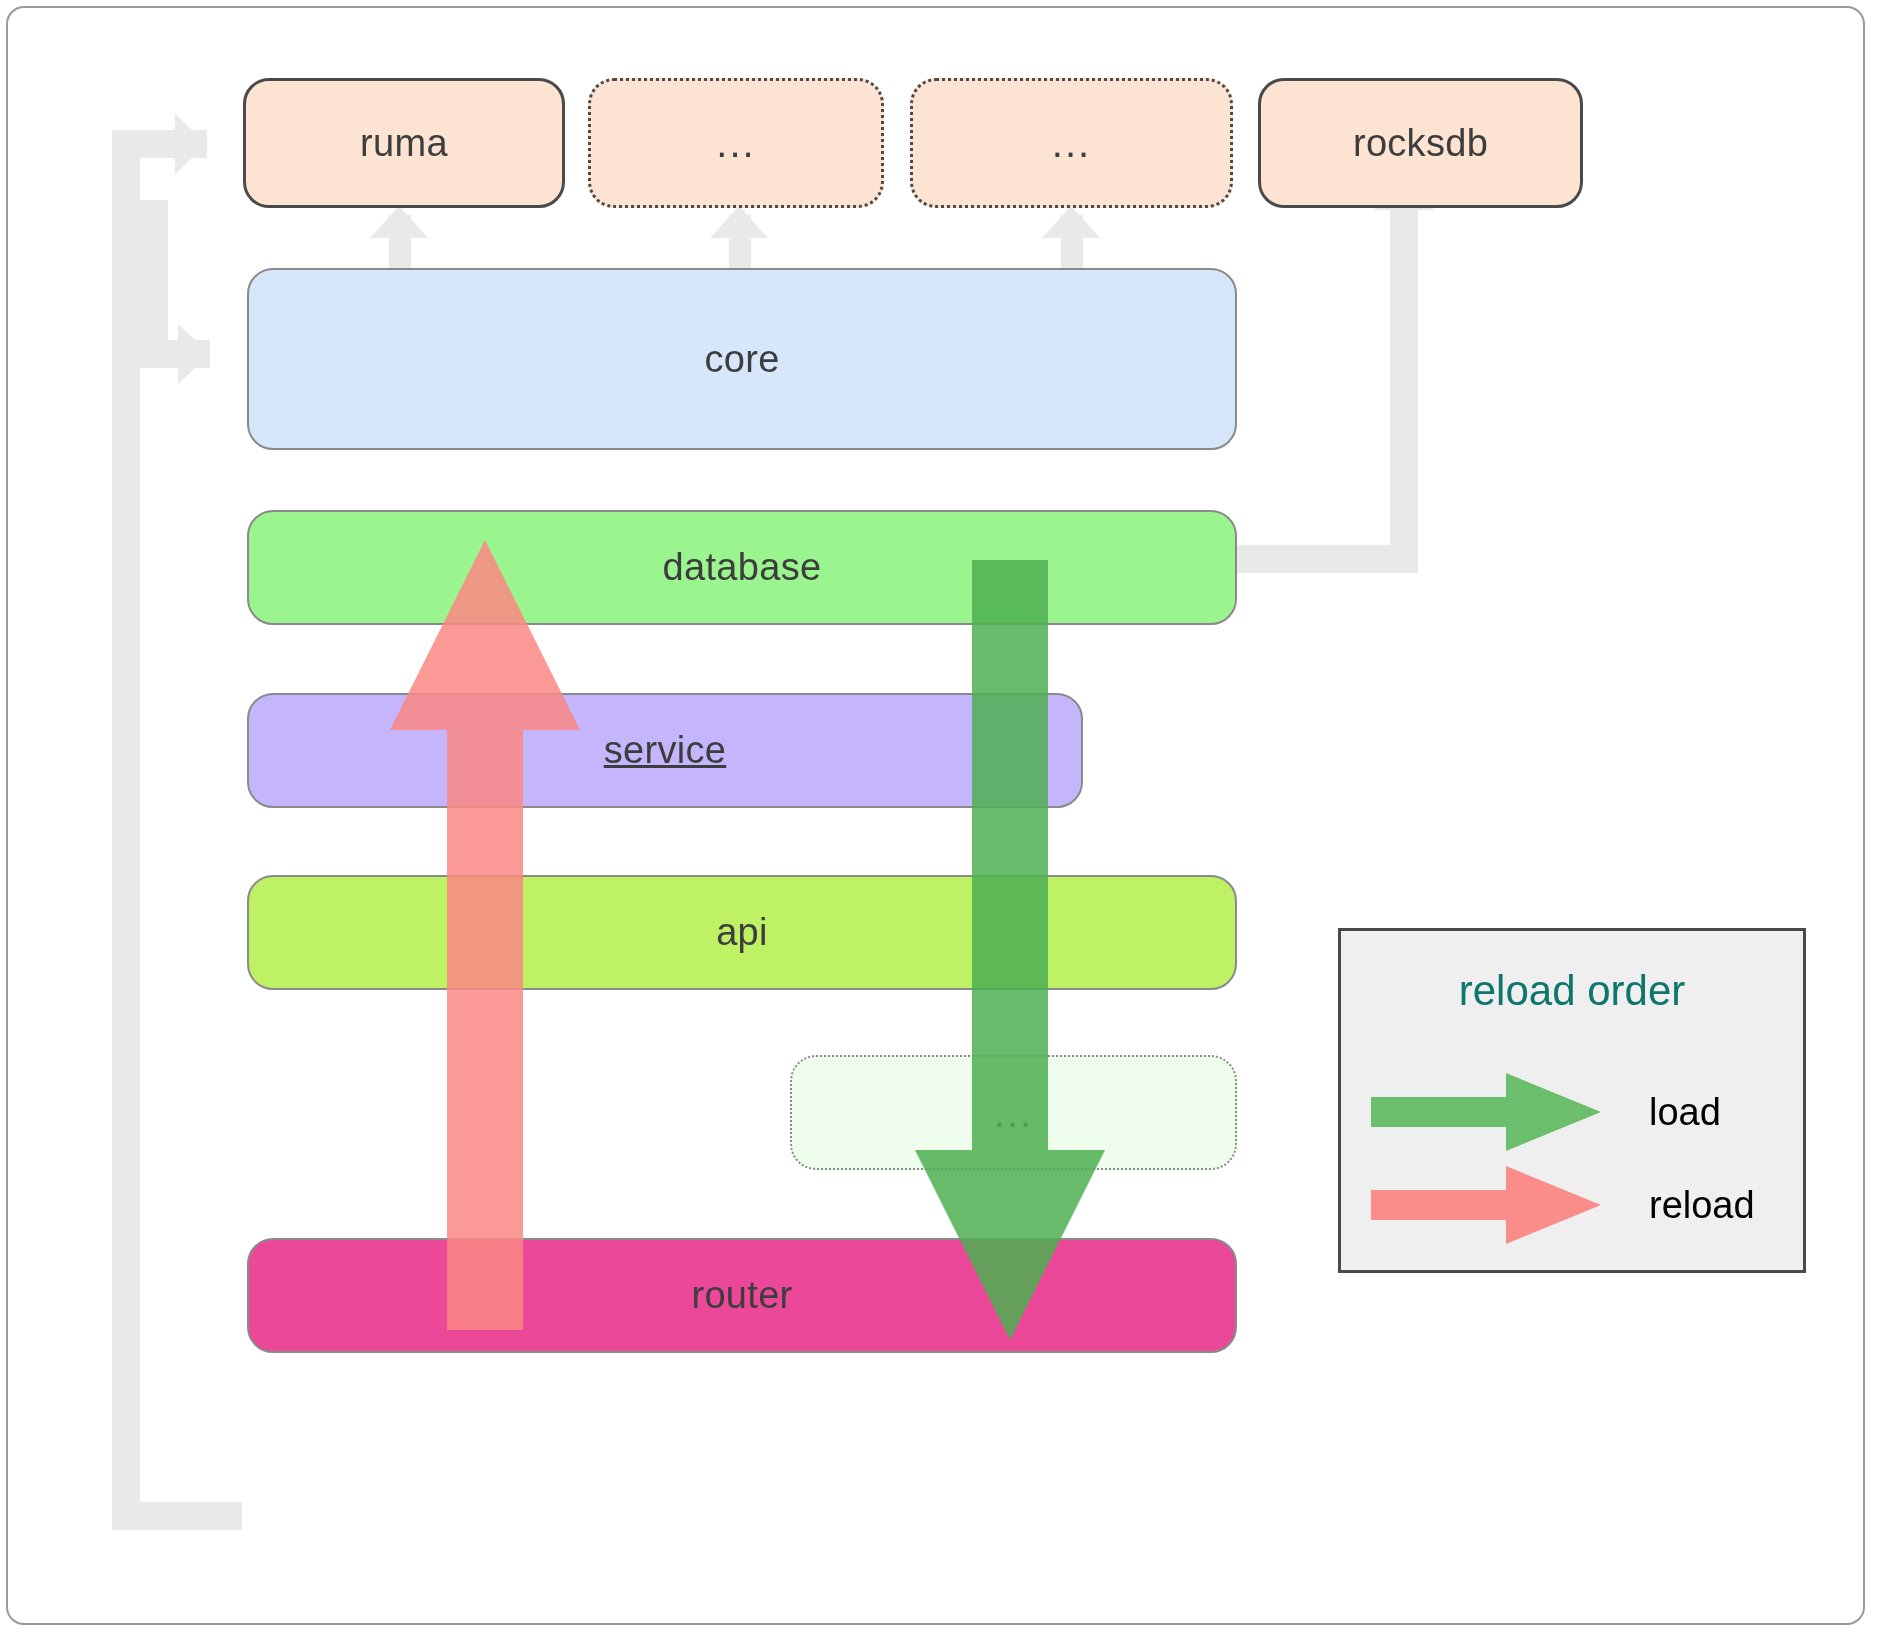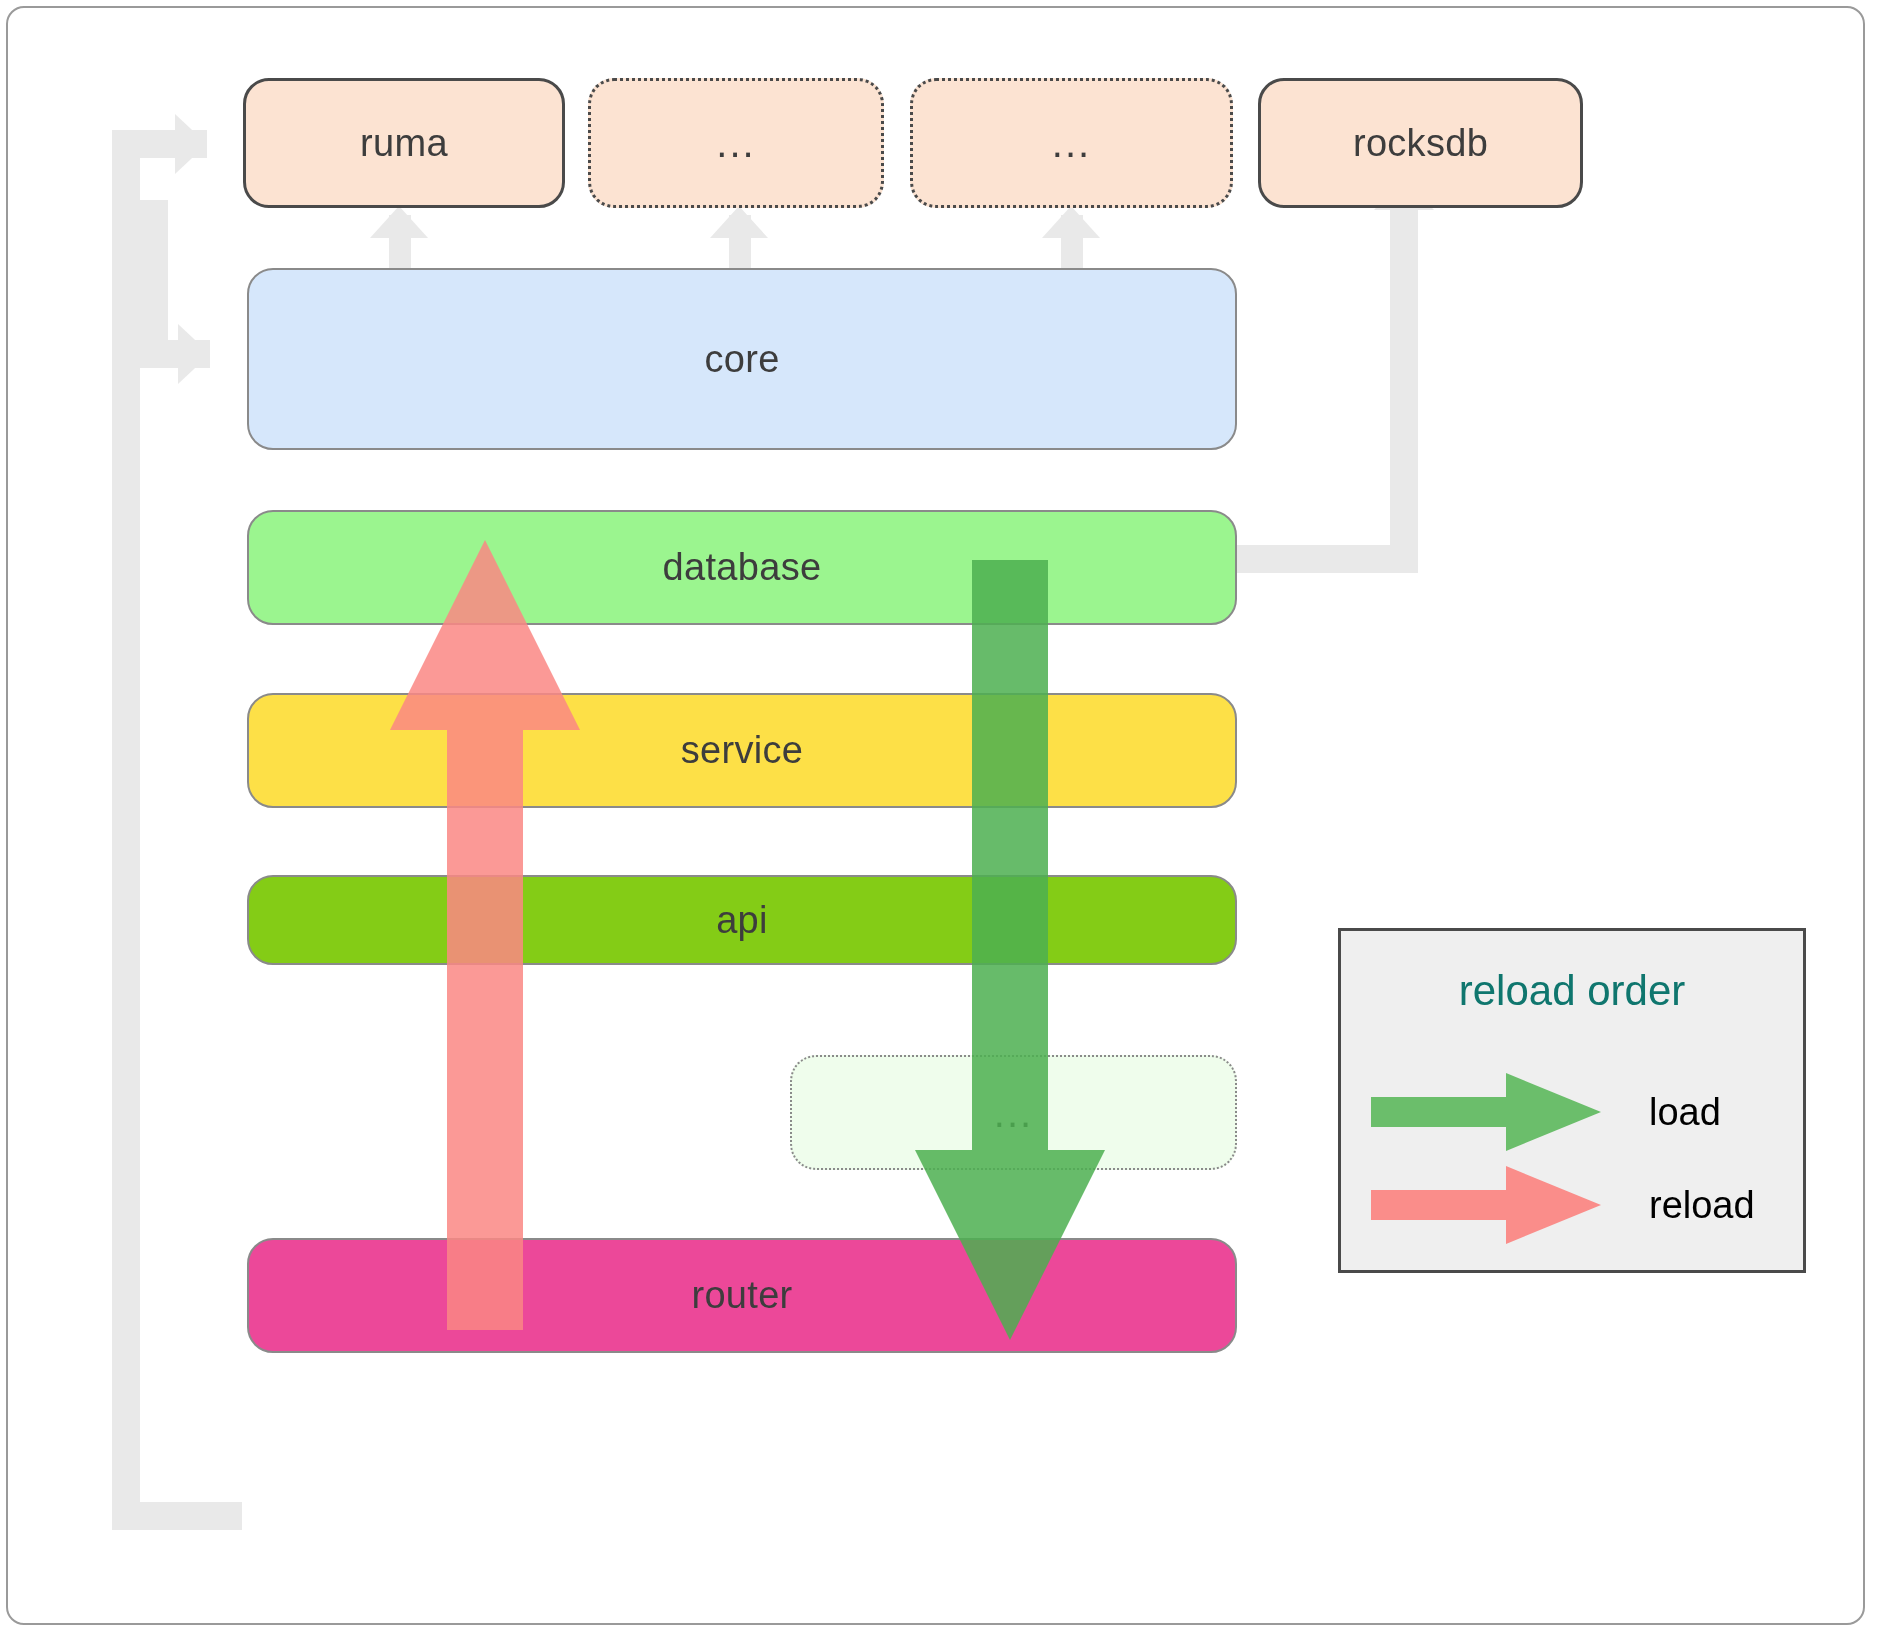--- a/index.html
+++ b/index.html
@@ -154,25 +154,25 @@
   </div>
 
   <div class="node core" style="left:247px; top:268px; width:990px; height:182px;">
     <span>core</span>
   </div>
 
   <div class="node layer" style="left:247px; top:510px; width:990px; height:115px; background:#9bf58f;">
     <span>database</span>
   </div>
 
-  <div class="node layer" style="left:247px; top:693px; width:990px; height:115px; background:#fde047;">
+  <div class="node layer" style="left:247px; top:693px; width:836px; height:115px; background:#c4b5fd;text-decoration:underline;">
     <span>service</span>
   </div>
 
-  <div class="node layer" style="left:247px; top:875px; width:990px; height:90px; background:#84cc16;">
+  <div class="node layer" style="left:247px; top:875px; width:990px; height:115px; background:#bef264;">
     <span>api</span>
   </div>
 
 
   <div class="node layer-dotted" style="left:790px; top:1055px; width:447px; height:115px; background:#effdec;">
     <span class="ellipsis">...</span>
   </div>
 
   <div class="node layer" style="left:247px; top:1238px; width:990px; height:115px; background:#ec4899;">
     <span>router</span>

